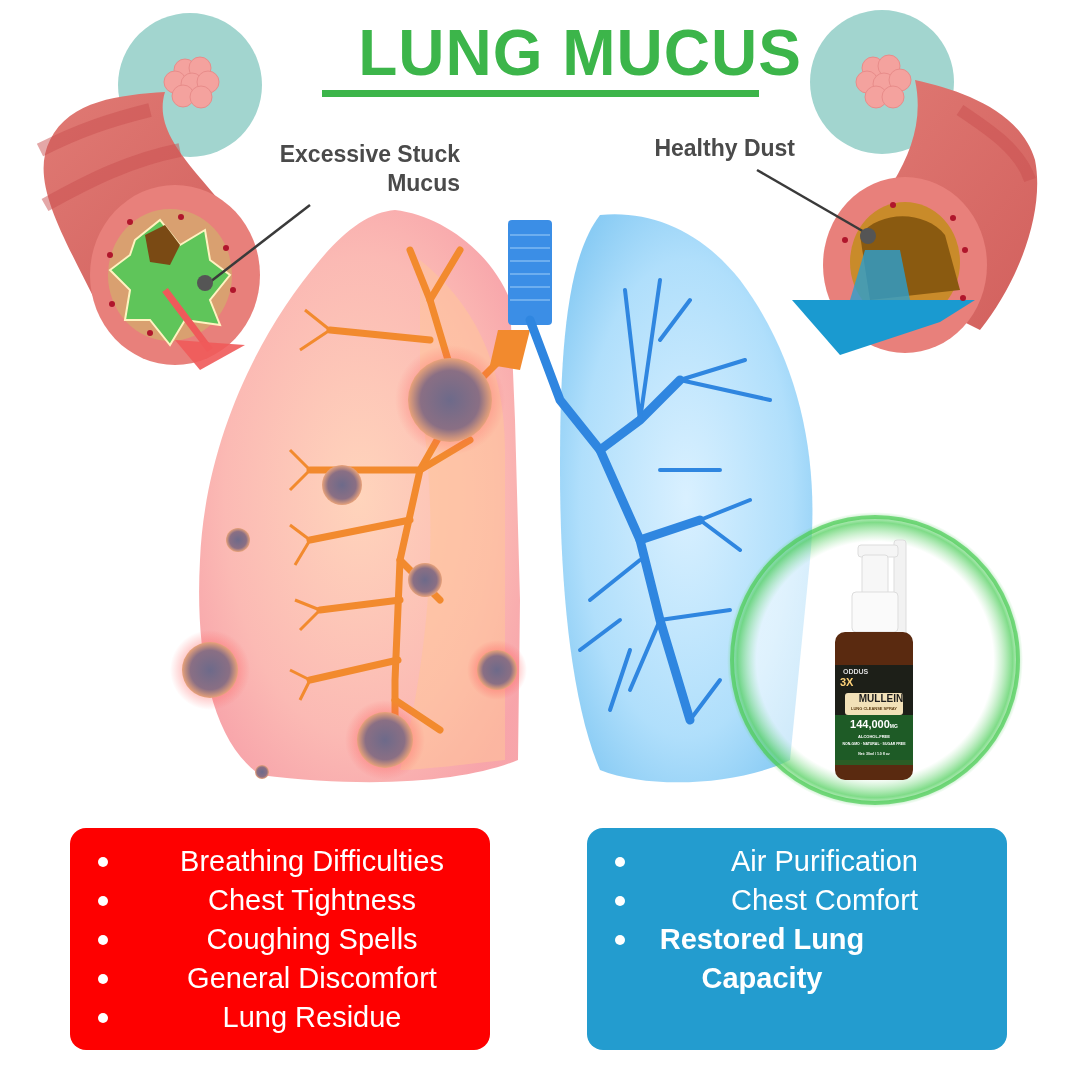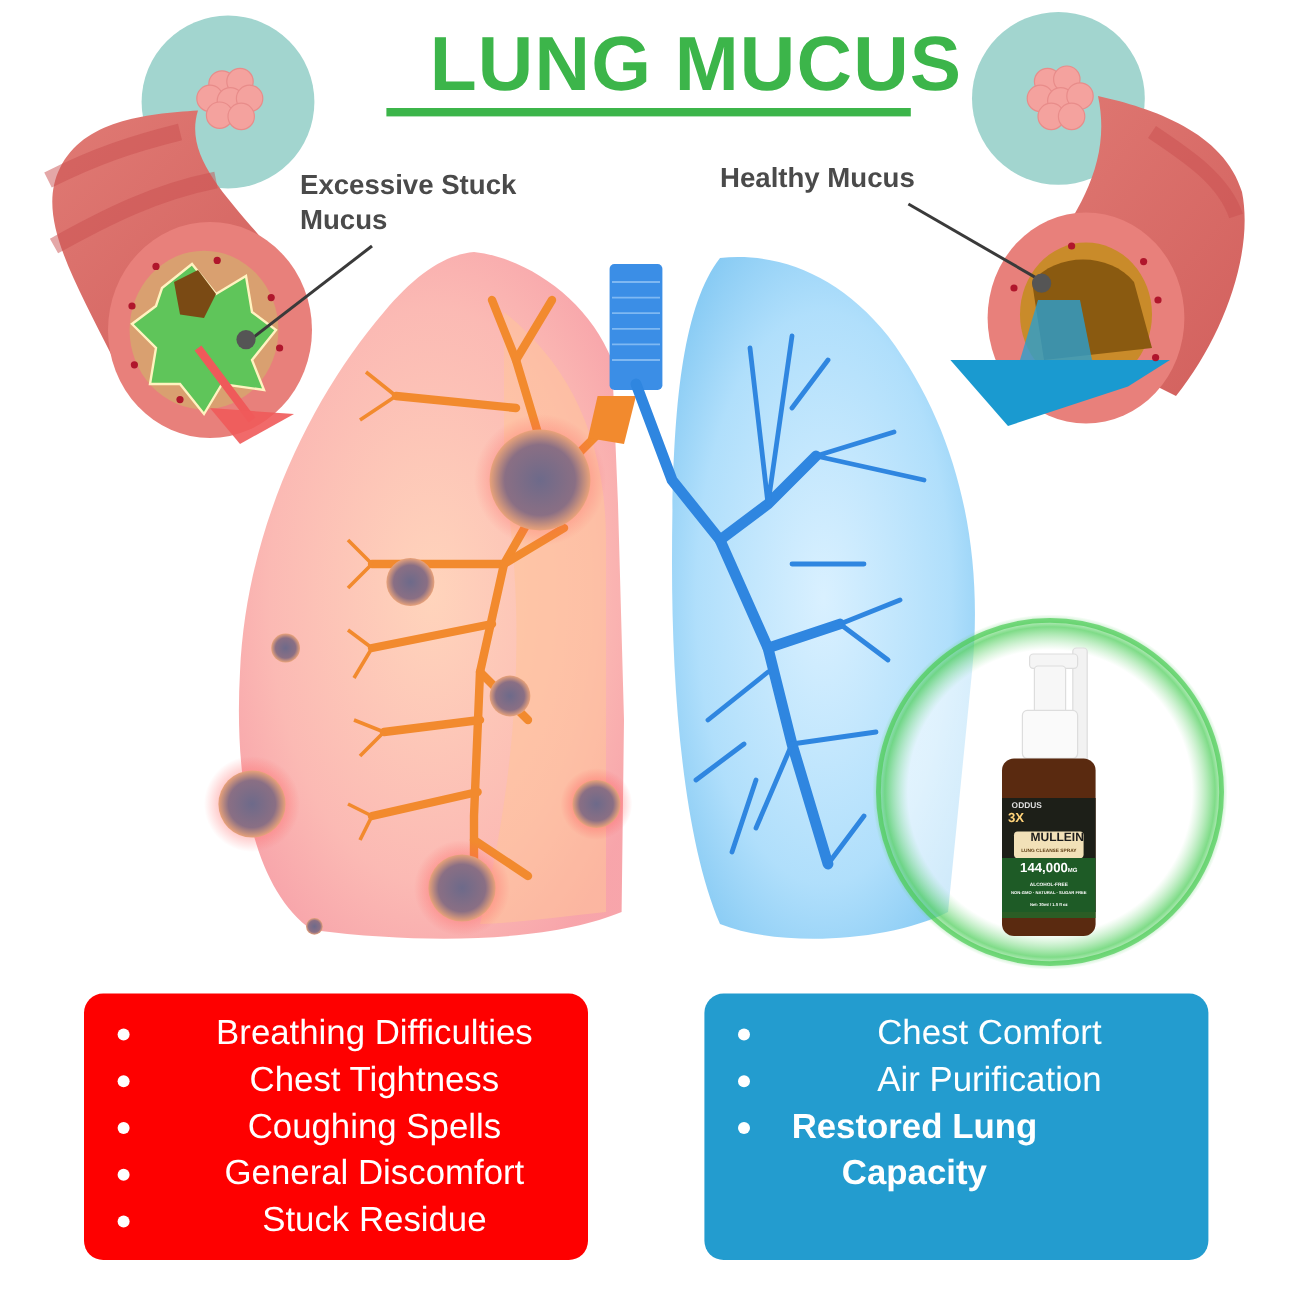--- a/index.html
+++ b/index.html
@@ -1,20 +1,20 @@
 <!DOCTYPE html>
 <html><head>
 <meta charset="utf-8">
 <style>
   html, body { margin:0; padding:0; }
   body { width:1080px; height:1080px; background:#ffffff; position:relative; overflow:hidden; font-family:"Liberation Sans", sans-serif; }
   .abs { position:absolute;text-align:center; }
   #title { left:0; width:1080px; top:18px; text-align:center; color:#3cb54a; font-weight:700; font-size:64px; letter-spacing:1px; line-height:70px;margin-left:40px; }
   #title-underline { left:322px; top:90px; width:437px; height:7px; background:#3cb54a; }
-  .callout { color:#4a4a4a; font-weight:700; font-size:23px; text-align:left; line-height:29px; }
+  .callout { color:#4a4a4a; font-weight:700; font-size:23px; text-align:right; line-height:29px; }
   #callout-left { left:250px; top:140px; width:210px; }
   #callout-right { left:600px; top:134px; width:195px; }
   .box { border-radius:16px; color:#ffffff; font-size:29px; line-height:39px; }
   #box-left { left:70px; top:828px; width:420px; height:222px; background:#fe0000; }
   #box-right { left:587px; top:828px; width:420px; height:222px; background:#239ccf; }
   .box ul { list-style:none; margin:0; padding:14px 0 0 0; }
   .box li { position:relative; padding-left:64px; }
   .box li .dot { position:absolute; left:28px; top:15px; width:10px; height:10px; border-radius:50%; background:#fff; }
   #box-right li { padding-left:55px; }
   #box-right li .dot { left:28px; }
@@ -211,33 +211,33 @@
 <div class="bottle-text" style="left:845px;top:752px;width:58px;font-size:3.5px;">Net: 30ml / 1.0 fl oz</div>
 
 <div id="title" class="abs">LUNG MUCUS</div>
 <div id="title-underline" class="abs"></div>
 
 <div id="callout-left" class="abs callout">
   <div>Excessive Stuck</div>
   <div>Mucus</div>
 </div>
 <div id="callout-right" class="abs callout">
-  <div>Healthy Mucus</div>
+  <div>Healthy Dust</div>
 </div>
 
 <div id="box-left" class="abs box">
   <ul>
     <li><span class="dot"></span><span>Breathing Difficulties</span></li>
     <li><span class="dot"></span><span>Chest Tightness</span></li>
     <li><span class="dot"></span><span>Coughing Spells</span></li>
     <li><span class="dot"></span><span>General Discomfort</span></li>
-    <li><span class="dot"></span><span>Stuck Residue</span></li>
+    <li><span class="dot"></span><span>Lung Residue</span></li>
   </ul>
 </div>
 
 <div id="box-right" class="abs box">
   <ul>
+    <li><span class="dot"></span><span>Air Purification</span></li>
     <li><span class="dot"></span><span>Chest Comfort</span></li>
-    <li><span class="dot"></span><span>Air Purification</span></li>
     <li style="white-space:pre-line;width:240px;font-weight:bold;"><span class="dot"></span><span>Restored Lung
 Capacity</span></li>
   </ul>
 </div>
 
 </body></html>

